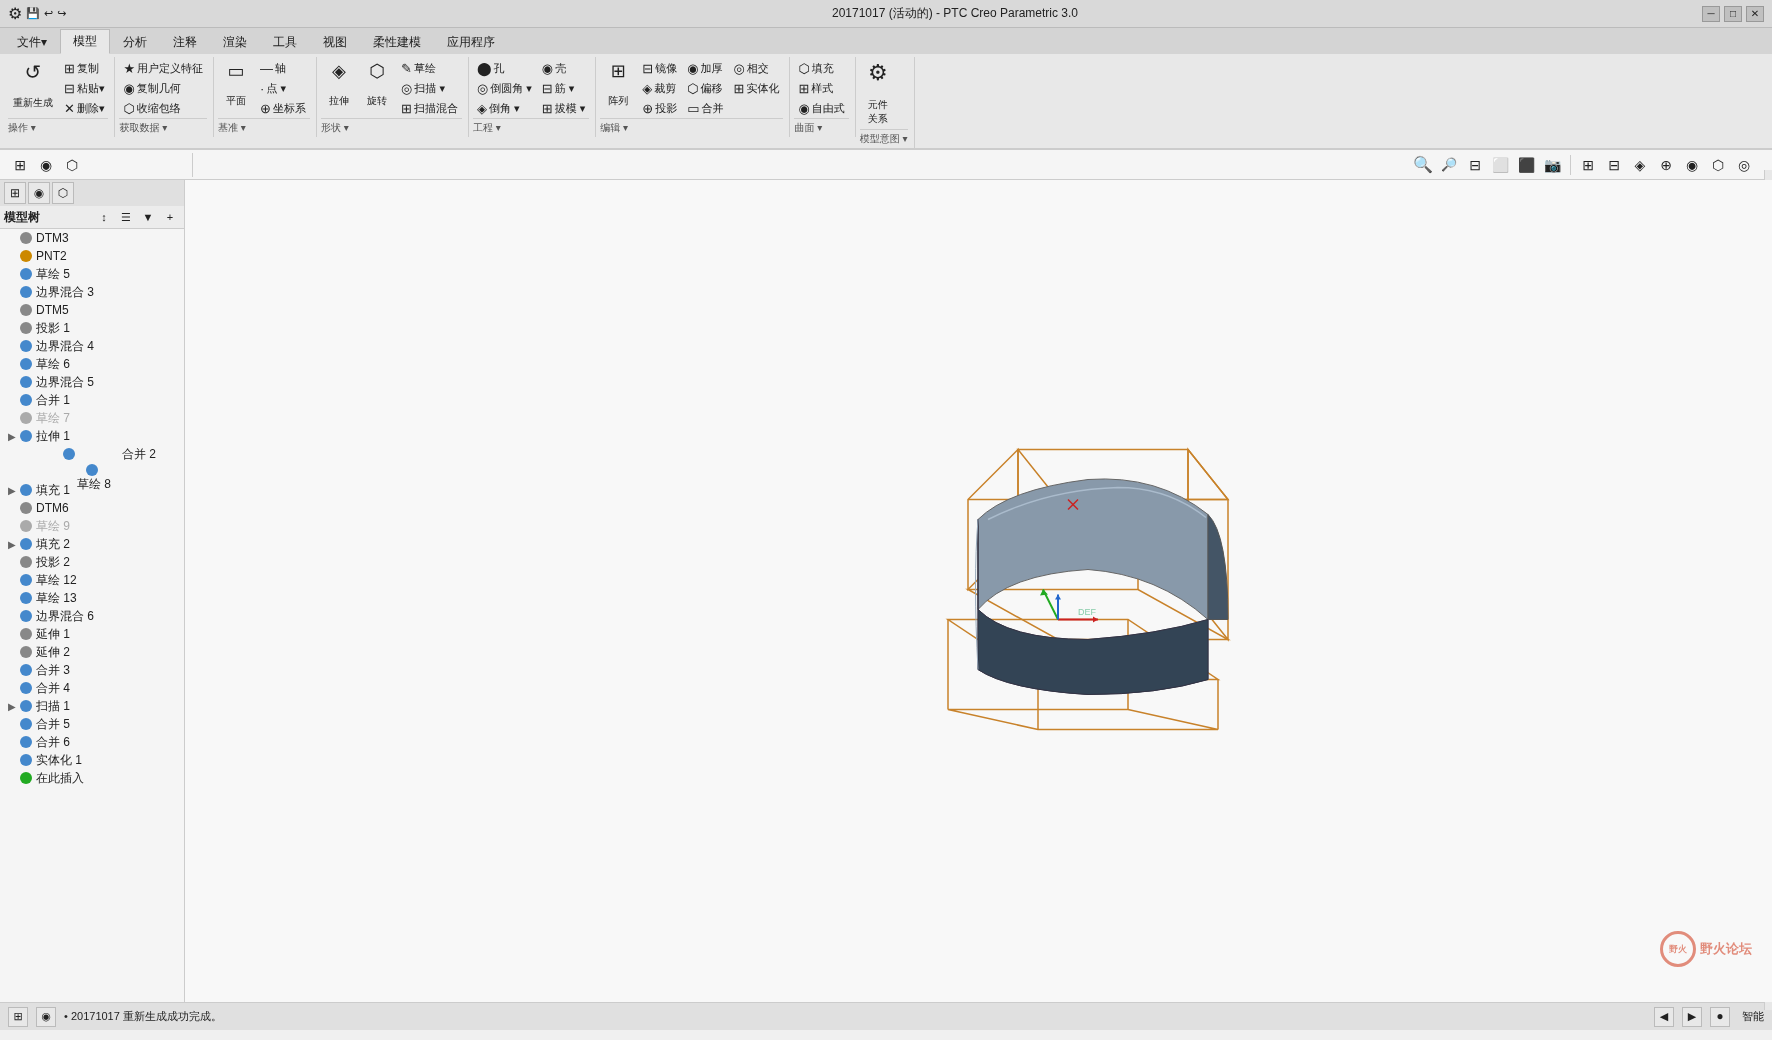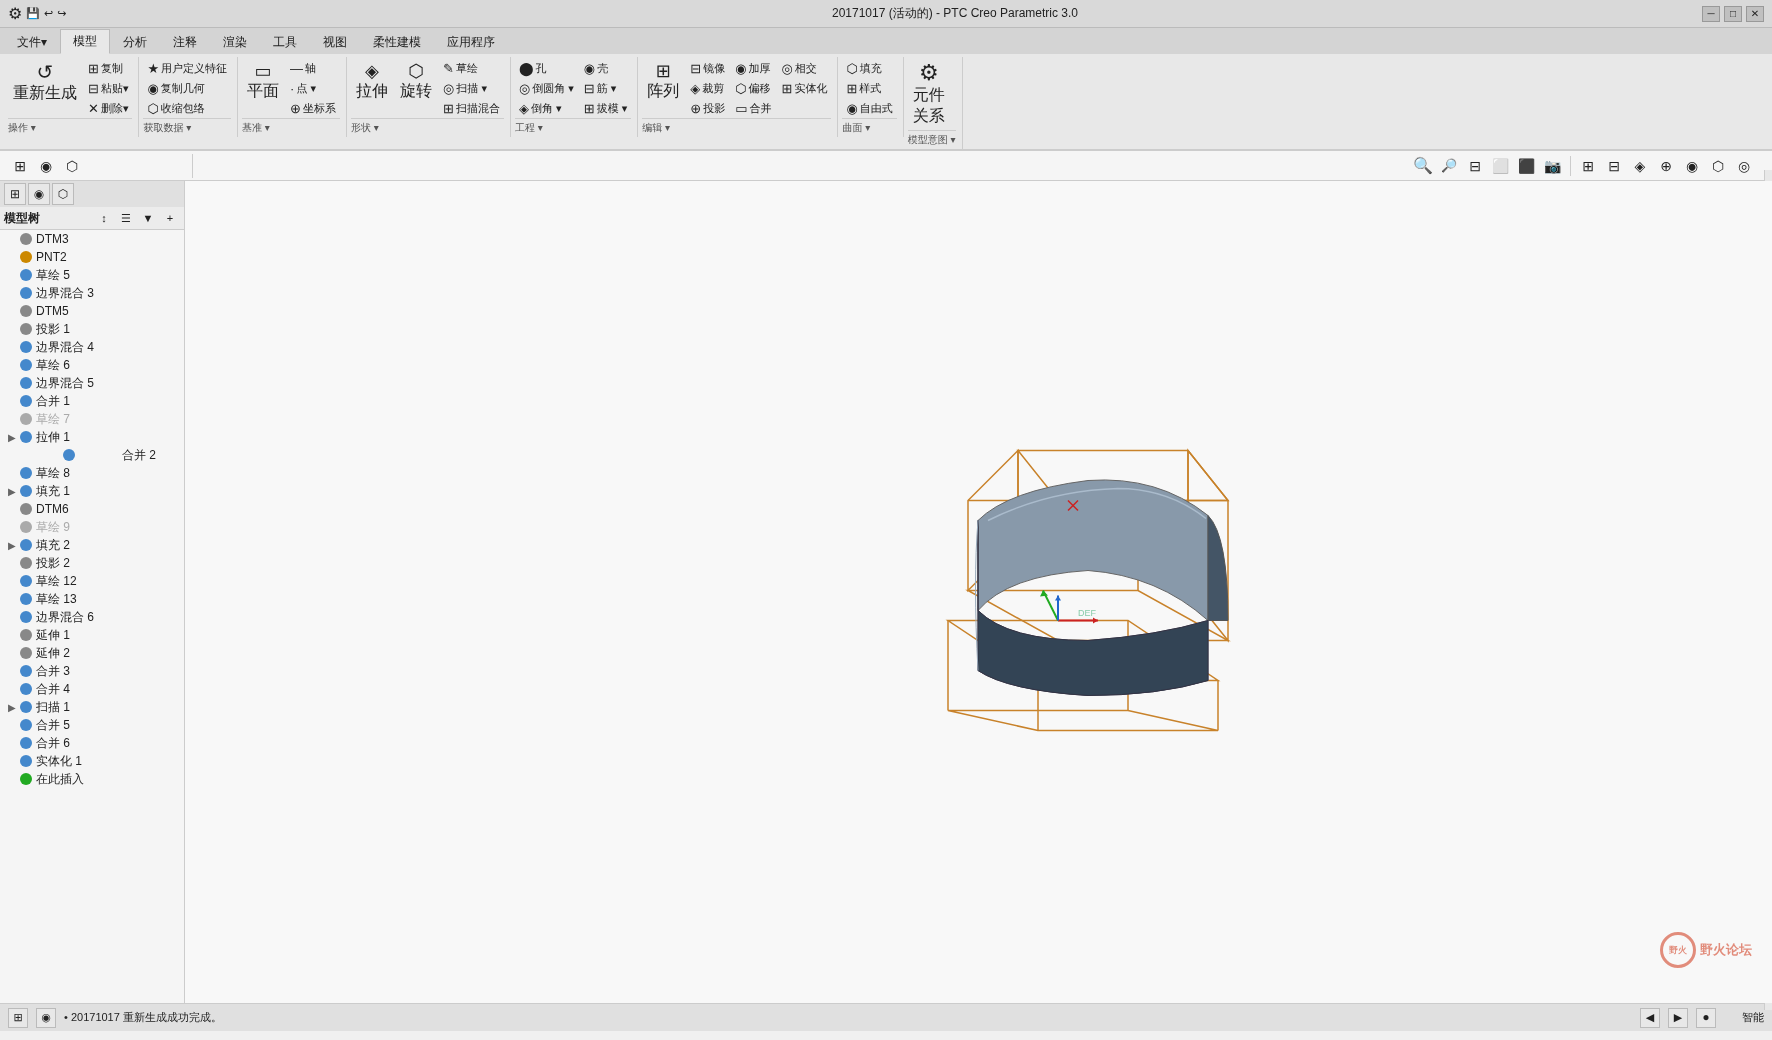--- a/index.html
+++ b/index.html
@@ -15,21 +15,21 @@
     #ribbon { background: #e8e8e8; border-bottom: 2px solid #ccc; }
     #ribbon-tabs { display: flex; background: #d4d4d4; height: 26px; align-items: flex-end; padding-left: 4px; }
     .r-tab { padding: 3px 12px; font-size: 12px; cursor: pointer; border: 1px solid transparent; border-bottom: none; background: #d4d4d4; }
     .r-tab.active { background: #e8e8e8; border-color: #bbb; border-bottom: 1px solid #e8e8e8; }
     #ribbon-content { display: flex; padding: 3px 4px 0 4px; align-items: flex-start; min-height: 80px; }
     .r-group { display: flex; flex-direction: column; border-right: 1px solid #ccc; padding: 2px 6px 2px 4px; min-width: fit-content; }
     .r-group-label { font-size: 10px; color: #555; text-align: left; margin-top: auto; padding-top: 2px; border-top: 1px solid #ccc; }
     .r-group-content { display: flex; align-items: flex-start; gap: 2px; flex: 1; }
     .r-btn { display: flex; flex-direction: column; align-items: center; justify-content: center; padding: 2px 4px; cursor: pointer; border: 1px solid transparent; font-size: 11px; min-width: 36px; text-align: center; }
     .r-btn .icon { font-size: 20px; line-height: 1; }
-    .r-btn .lbl { font-size: 16px; margin-top: 1px; white-space: nowrap; }
+    .r-btn .lbl { font-size: 10px; margin-top: 14px; white-space: nowrap; }
     .r-btn-sm { display: flex; align-items: center; gap: 2px; padding: 1px 3px; cursor: pointer; border: 1px solid transparent; font-size: 11px; white-space: nowrap; }
     .r-btn-sm .icon-sm { font-size: 13px; }
     .r-col { display: flex; flex-direction: column; gap: 1px; }
 
     
     #view-toolbar { height: 30px; background: #f5f5f5; border-bottom: 1px solid #ccc; display: flex; align-items: center; padding: 0 8px; gap: 2px; }
     .vt-btn { width: 24px; height: 24px; display: flex; align-items: center; justify-content: center; border: 1px solid transparent; cursor: pointer; font-size: 14px; }
     .vt-sep { width: 1px; height: 20px; background: #ccc; margin: 0 3px; }
 
     
@@ -326,21 +326,21 @@
         <div class="tree-item" style="padding-left: 8px;">
           <span class="ti-expand">▶</span>
           <span class="ti-color" style="background:#4488cc;"></span>
           <span>拉伸 1</span>
         </div>
         <div class="tree-item" style="padding-left: 8px; gap: 43px;">
           <span class="ti-expand"></span>
           <span class="ti-color" style="background:#4488cc;"></span>
           <span>合并 2</span>
         </div>
-        <div class="tree-item" style="padding-left: 8px;">
+        <div class="tree-item" style="padding-left: 8px; flex-direction: column;">
           <span class="ti-expand"></span>
           <span class="ti-color" style="background:#4488cc;"></span>
           <span>草绘 8</span>
         </div>
         <div class="tree-item" style="padding-left: 8px;">
           <span class="ti-expand">▶</span>
           <span class="ti-color" style="background:#4488cc;"></span>
           <span>填充 1</span>
         </div>
         <div class="tree-item" style="padding-left: 8px;">
@@ -501,15 +501,15 @@
 </div>
 
 <div id="status-bar">
   <span class="sb-btn">⊞</span>
   <span class="sb-btn">◉</span>
   <span id="status-text">• 20171017 重新生成成功完成。</span>
   <div class="sb-right">
     <span class="sb-btn">◀</span>
     <span class="sb-btn">▶</span>
     <span class="sb-btn">⏺</span>
-    <span style="font-size:11px; margin-left:18px;">智能</span>
+    <span style="font-size:11px; margin-left:4px;">智能</span>
   </div>
 </div>
 
 </body></html>

